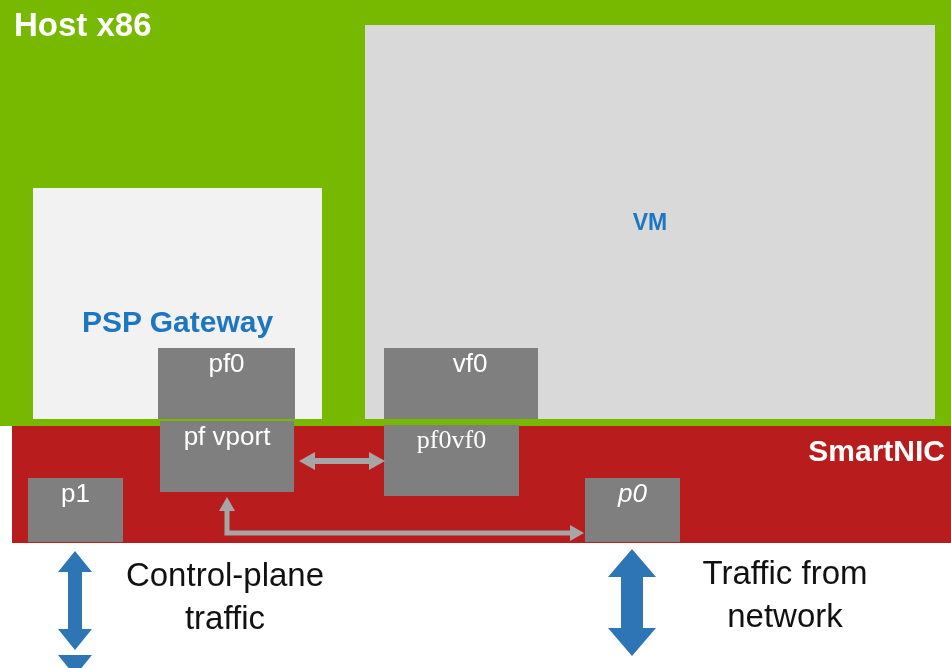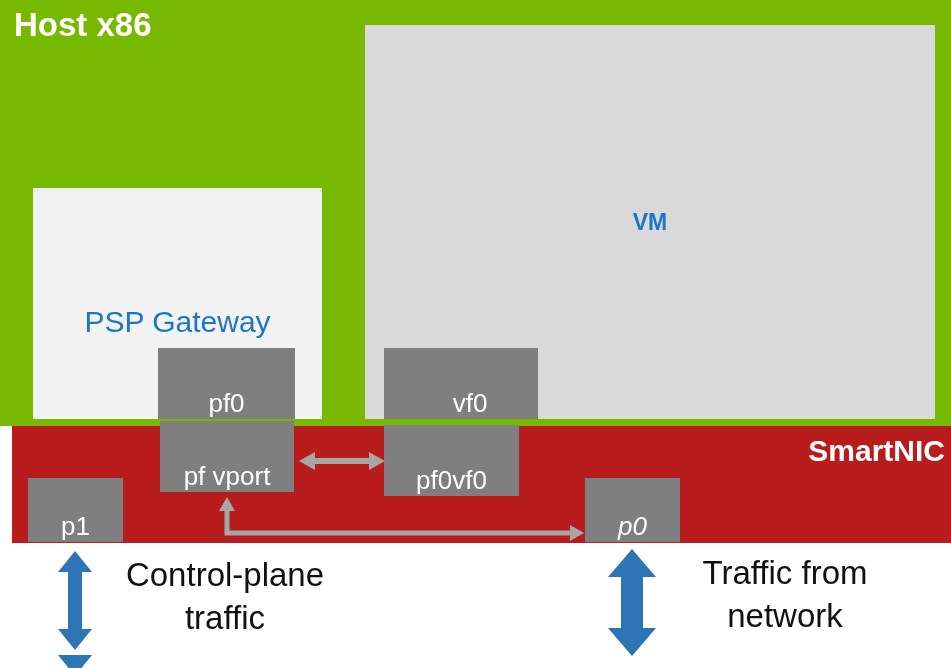--- a/index.html
+++ b/index.html
@@ -31,21 +31,21 @@
   
   .psp-panel {
     position: absolute;
     left: 33px; top: 188px;
     width: 289px; height: 231px;
     background: #f2f2f2;
     display: flex; align-items: center; justify-content: center;
   }
   .psp-label {
     font-size: 30px;
-    font-weight: 400;
+    font-weight: 700;
     color: #1d76c2;
     margin-top: 36px;
   }
 
   
   .vm-panel {
     position: absolute;
     left: 365px; top: 25px;
     width: 570px; height: 394px;
     background: #d9d9d9;
@@ -70,28 +70,28 @@
     font-size: 30px;
     font-weight: 600;
     color: #ffffff;
   }
 
   
   .node {
     position: absolute;
     background: #7f7f7f;
     color: #ffffff;
-    display: flex; align-items: flex-end; justify-content: center;
+    display: flex; align-items: flex-start; justify-content: center;
     font-size: 26px;
     font-weight: 400;
   }
   .node-pf0     { left: 158px; top: 348px; width: 137px; height: 71px; }
   .node-vf0     { left: 384px; top: 348px; width: 136px; height: 71px; padding-left: 18px; }
   .node-pfvport { left: 160px; top: 421px; width: 134px; height: 71px; }
-  .node-pf0vf0  { left: 384px; top: 425px; width: 135px; height: 71px; }
+  .node-pf0vf0  { left: 384px; top: 425px; width: 135px; height: 71px; font-family: Liberation Serif, serif; }
   .node-p1      { left: 28px;  top: 478px; width: 95px;  height: 64px; }
   .node-p0      { left: 585px; top: 478px; width: 95px;  height: 64px; font-style: italic; }
 
   
   .connectors {
     position: absolute;
     left: 0; top: 0;
     width: 951px; height: 668px;
     pointer-events: none;
   }

